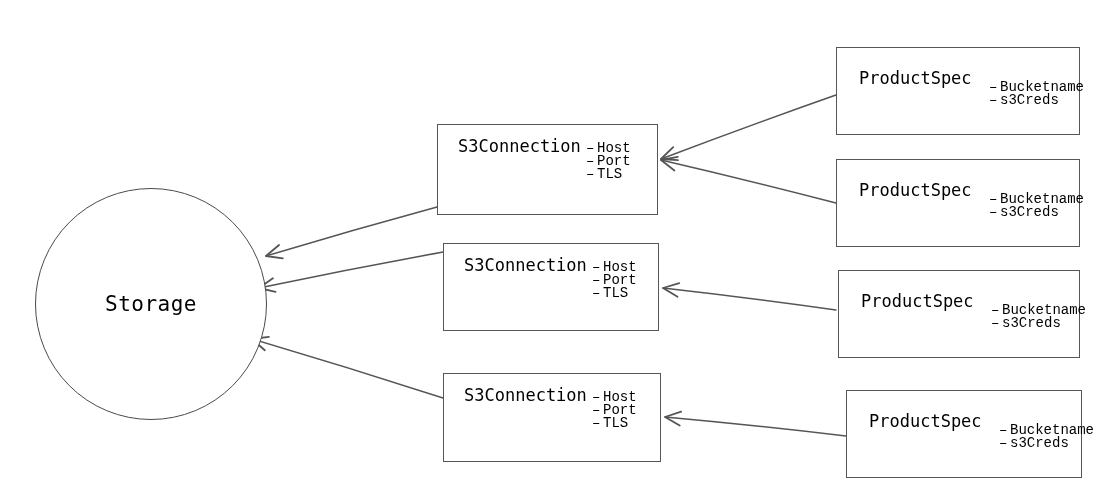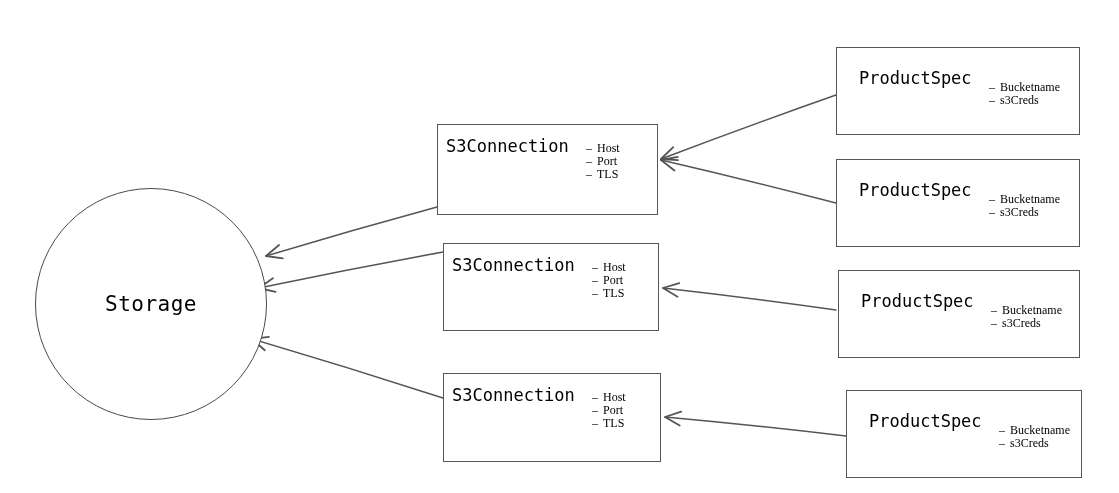--- a/index.html
+++ b/index.html
@@ -53,36 +53,36 @@
   }
   .box-title {
     position: absolute;
     font-family: "DejaVu Sans Mono", monospace;
     font-size: 17px;
     color: #000000;
     white-space: nowrap;
   }
   .box-fields {
     position: absolute;
-    font-family: Liberation Serif, serif;
-    font-size: 12px;
+    font-family: Liberation Mono, monospace;
+    font-size: 14px;
     color: #000000;
     line-height: 13px;
     white-space: nowrap;
   }
   .field-row {
     white-space: nowrap;
   }
   .field-dash {
     display: inline-block;
     width: 11px;
   }
 
   
-  .s3box .box-title { left: 8px; top: 11px; }
+  .s3box .box-title { left: 20px; top: 11px; }
   .s3box .box-fields { left: 148px; top: 17px; }
 
   .psbox .box-title { left: 22px; top: 20px; }
   .psbox .box-fields { left: 152px; top: 33px; }
 </style>
 </head>
 <body>
 
 <div id="canvas">
 

